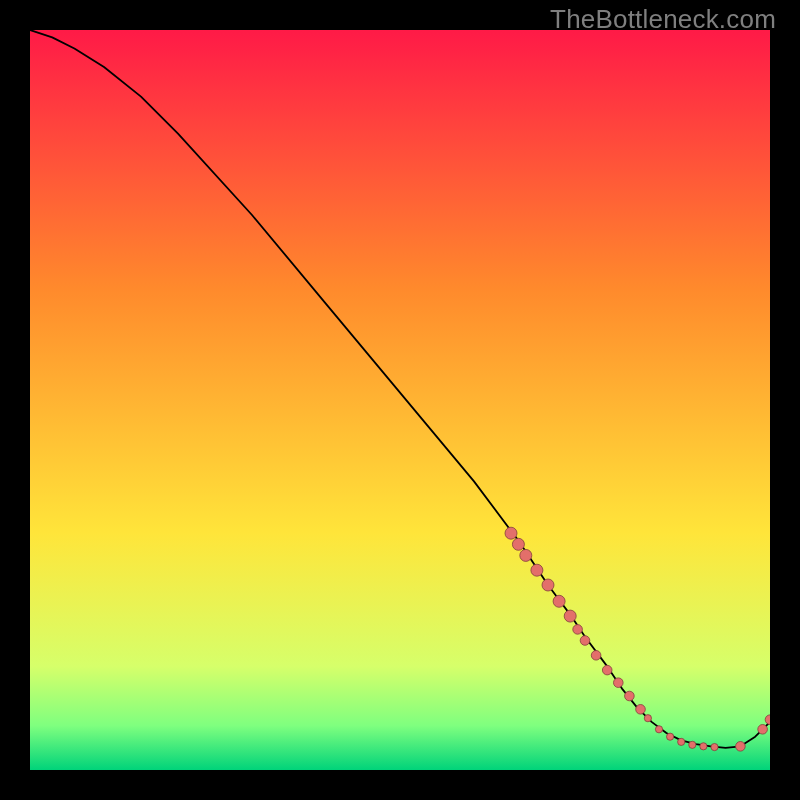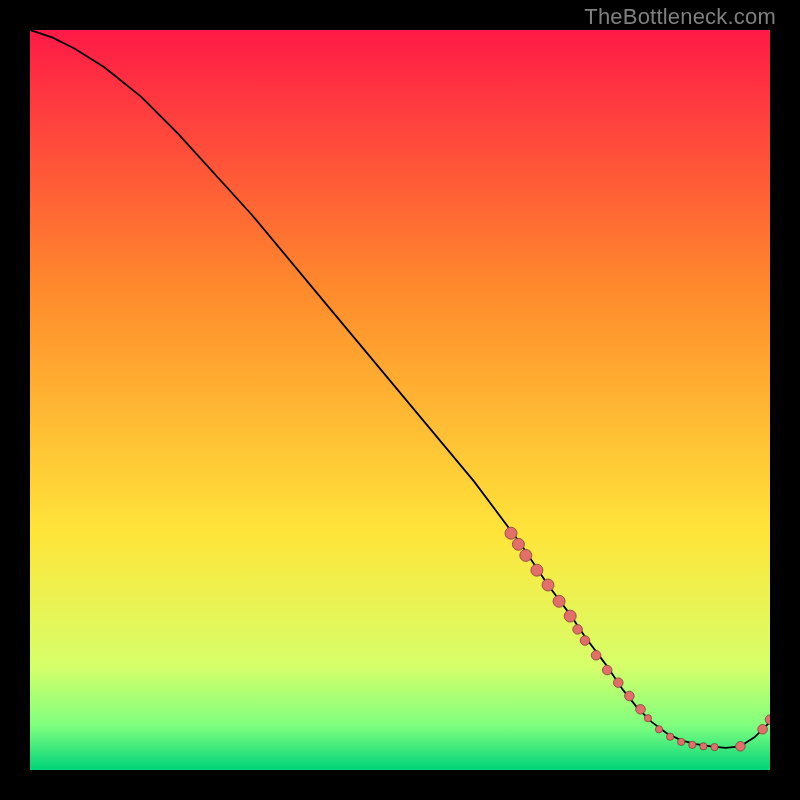--- a/index.html
+++ b/index.html
@@ -17,21 +17,21 @@
     left: 0;
     width: 800px;
     height: 800px;
     background: #000;
   }
   .watermark {
     position: absolute;
     top: 4px;
     right: 24px;
     color: #7f7f7f;
-    font-size: 22px;
+    font-size: 26px;
     letter-spacing: 0.2px;
     font-weight: 400;
   }
   .plot {
     position: absolute;
     top: 30px;
     left: 30px;
     width: 740px;
     height: 740px;
   }

